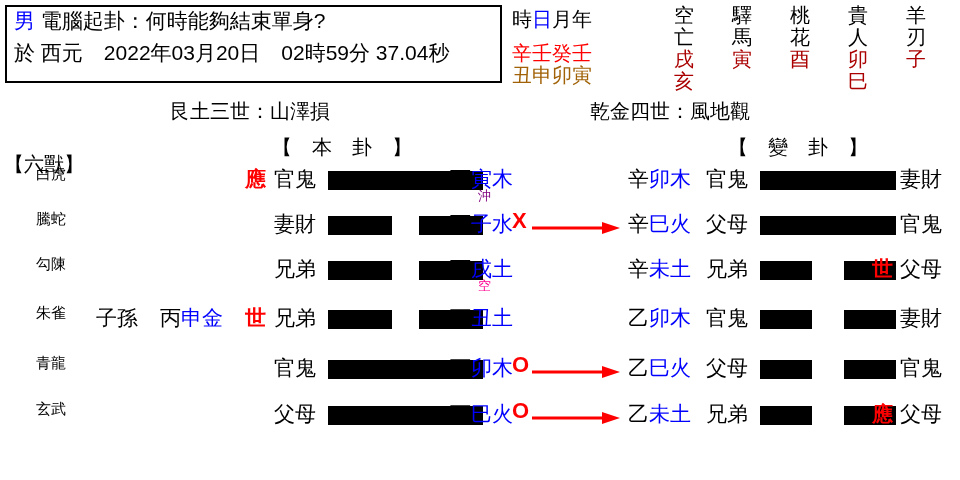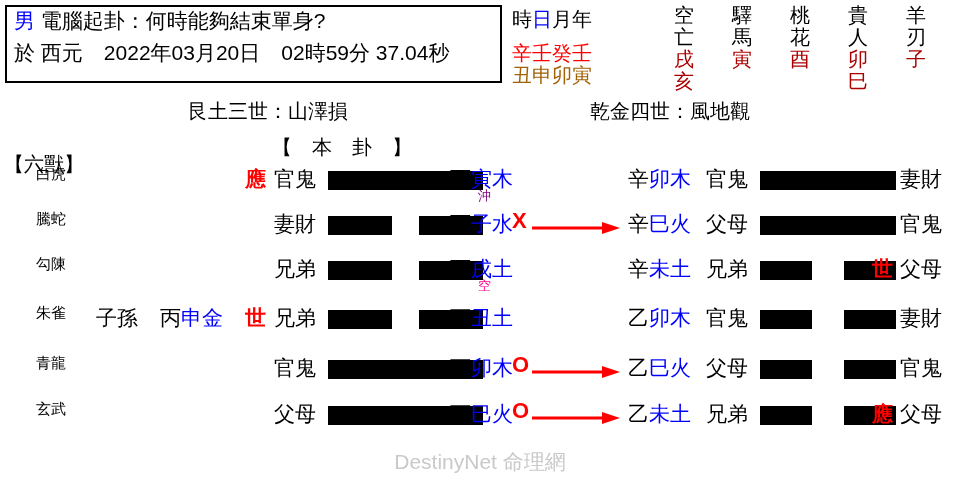--- a/index.html
+++ b/index.html
@@ -84,21 +84,20 @@
   }
   .ss-name { color: #000; }
   .ss-val { color: #aa0000; }
 
   
   .hexname-left {
     left: 0px; top: 98px;
     width: 500px;
     text-align: center;
     font-size: 20px;
-    padding-left: 18px;
   }
   .hexname-right {
     left: 590px; top: 98px;
     width: 340px;
     font-size: 20px;
   }
 
   
   .sec-hdr {
     top: 134px;
@@ -270,20 +269,21 @@
       <div class="ss-val">子</div>
       <div class="ss-val"></div>
     </div>
   </div>
 
   <div class="abs hexname-left">艮土三世：山澤損</div>
   <div class="abs hexname-right">乾金四世：風地觀</div>
 
   <div class="abs sec-hdr sec-beast">【六獸】</div>
   <div class="abs sec-hdr sec-benkua">【　本　卦　】</div>
+  <div class="abs sec-hdr sec-biankua">【　變　卦　】</div>
 
   <div id="rows-host">
       <div class="abs row row-r1">
         <div class="cell beast">白虎</div>
         <div class="cell shi-yao-l">應</div>
         <div class="cell liuqin-l">官鬼</div>
         <div class="yao yao-left">
           <div class="bar-solid"></div>
         </div>
         <div class="cell gz-left"><span>丙</span><span class="blue">寅</span><span class="blue">木</span></div>
@@ -408,15 +408,14 @@
           <div class="bar-broken">
             <span></span>
             <span></span>
           </div>
         </div>
         <div class="cell shi-yao-r">應</div>
         <div class="cell liuqin-r2">父母</div>
       </div>
     </div>
 
-  <div class="abs footer">DestinyNet 命理網</div>
 
 </div>
 
 </body></html>

